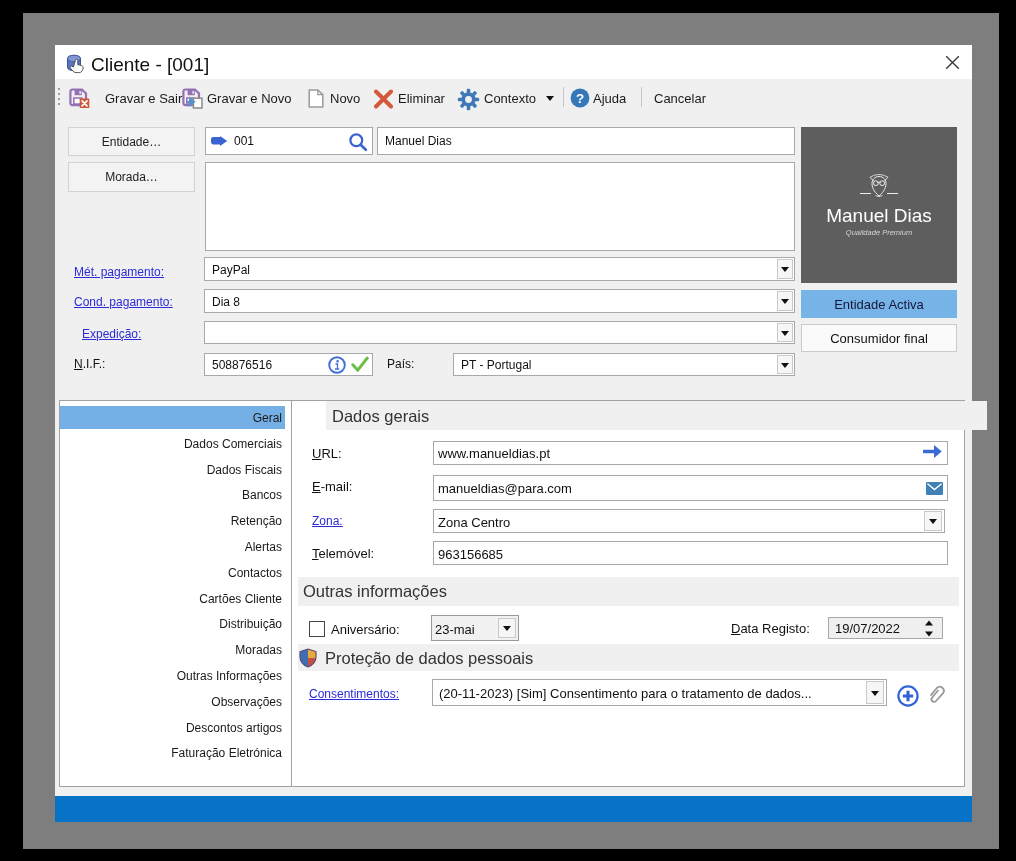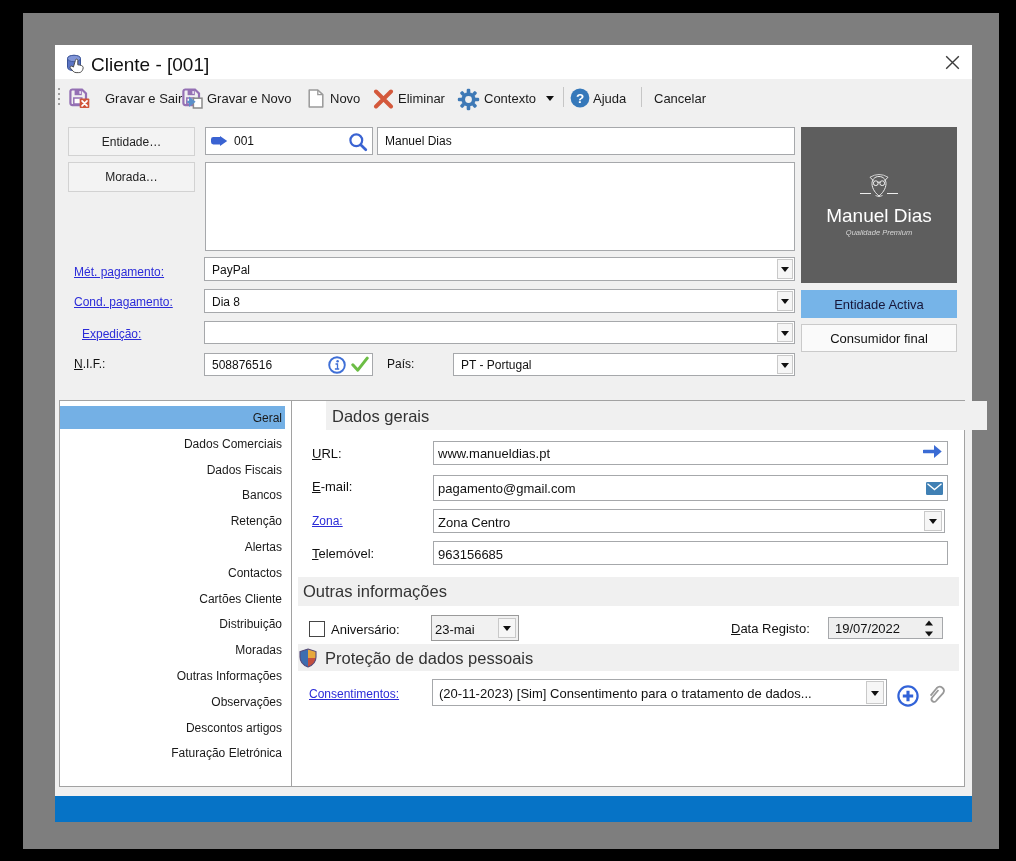--- a/index.html
+++ b/index.html
@@ -184,21 +184,21 @@
   <div class="abs clbl" style="left:257px;top:401px;"><u>U</u>RL:</div>
   <div class="abs fld" style="left:378px;top:396px;width:515px;height:24px;"></div>
   <div class="abs clbl" style="left:383px;top:401px;">www.manueldias.pt</div>
   <div class="abs" style="left:868px;top:399px;"><svg width="20" height="15" viewBox="0 0 20 15">
 <path d="M1,7.5 H11.5" stroke="#3a6bd4" stroke-width="3.4" stroke-linecap="round"></path>
 <path d="M11,1 L18.7,7.5 L11,14 z" fill="#3a6bd4"></path>
 </svg></div>
 
   <div class="abs clbl" style="left:257px;top:434px;"><u>E</u>-mail:</div>
   <div class="abs fld" style="left:378px;top:430px;width:515px;height:26px;"></div>
-  <div class="abs clbl" style="left:383px;top:436px;">pagamento@gmail.com</div>
+  <div class="abs clbl" style="left:383px;top:436px;">manueldias@para.com</div>
   <div class="abs" style="left:871px;top:436px;"><svg width="17" height="13" viewBox="0 0 17 13">
 <rect x="0" y="0" width="17" height="13" rx="1.2" fill="#4080b4"></rect>
 <path d="M1.5,1.8 L8.5,7.6 L15.5,1.8" fill="none" stroke="#fff" stroke-width="1.3"></path>
 </svg></div>
 
   <div class="abs link" style="left:257px;top:469px;">Zona:</div>
   <div class="abs fld" style="left:378px;top:464px;width:512px;height:24px;"></div>
   <div class="abs clbl" style="left:383px;top:470px;">Zona Centro</div>
   <div class="abs ddbtn" style="left:869px;top:466px;width:18px;height:20px;"></div>
 

